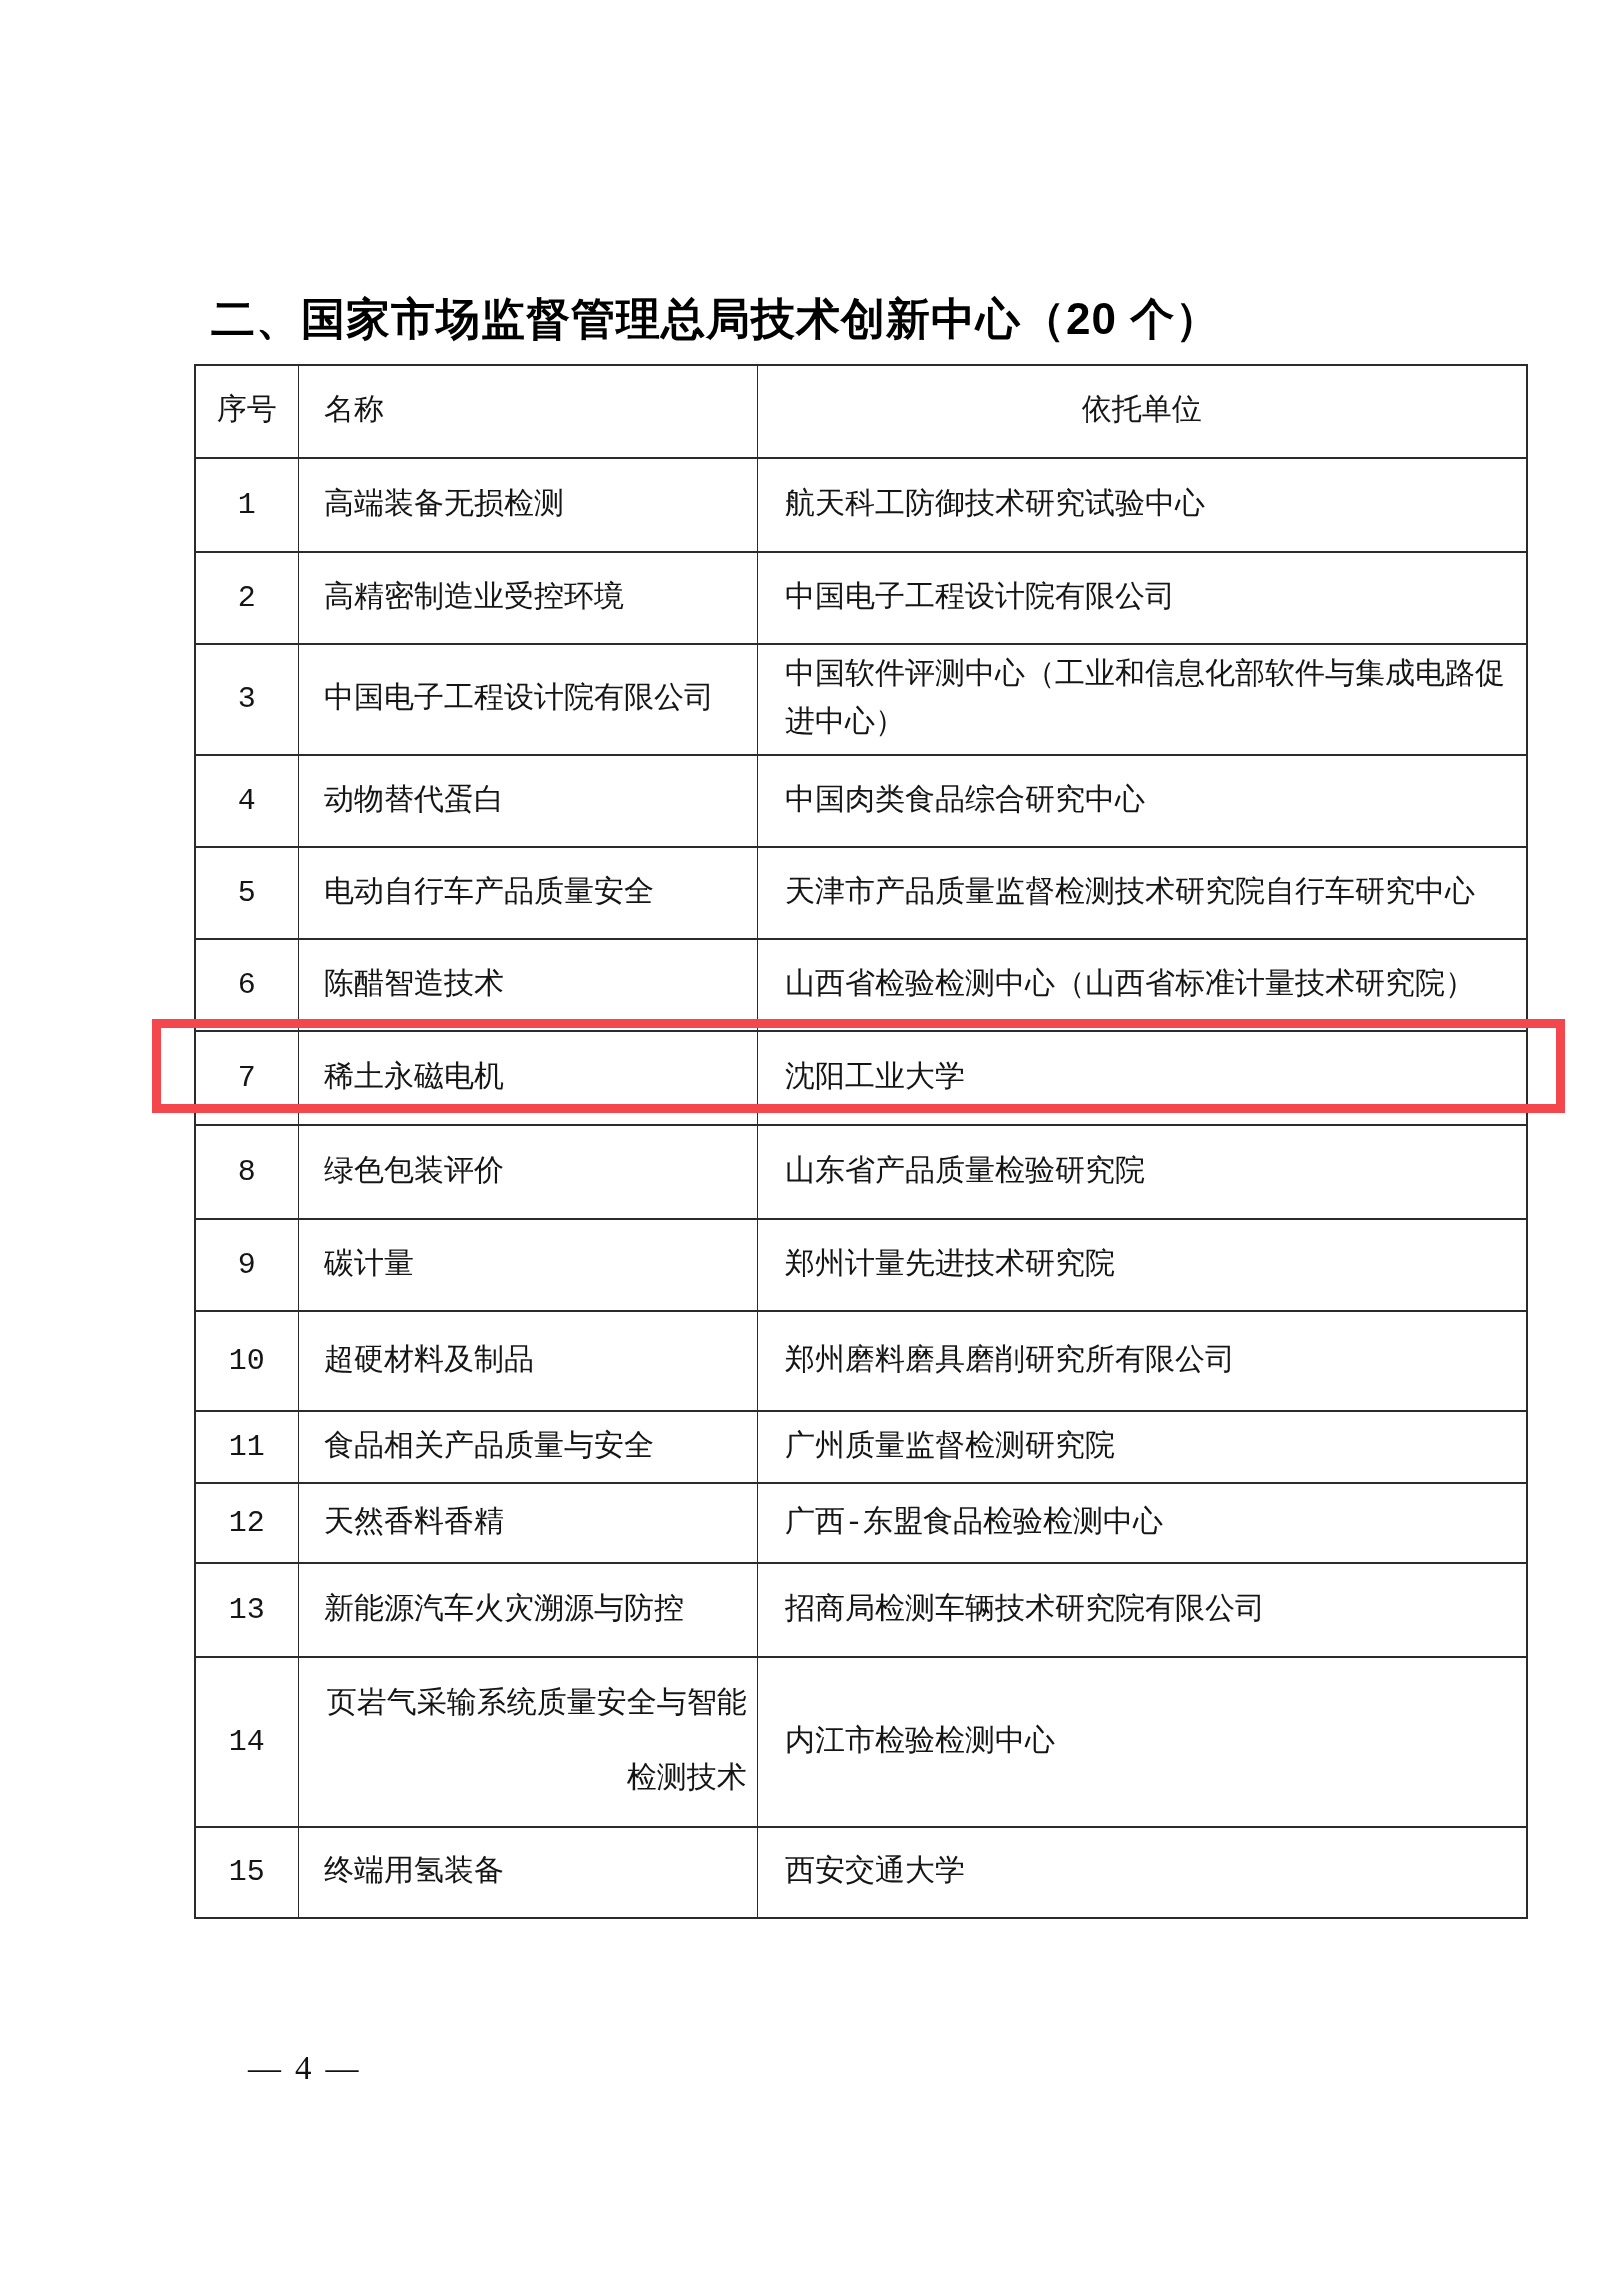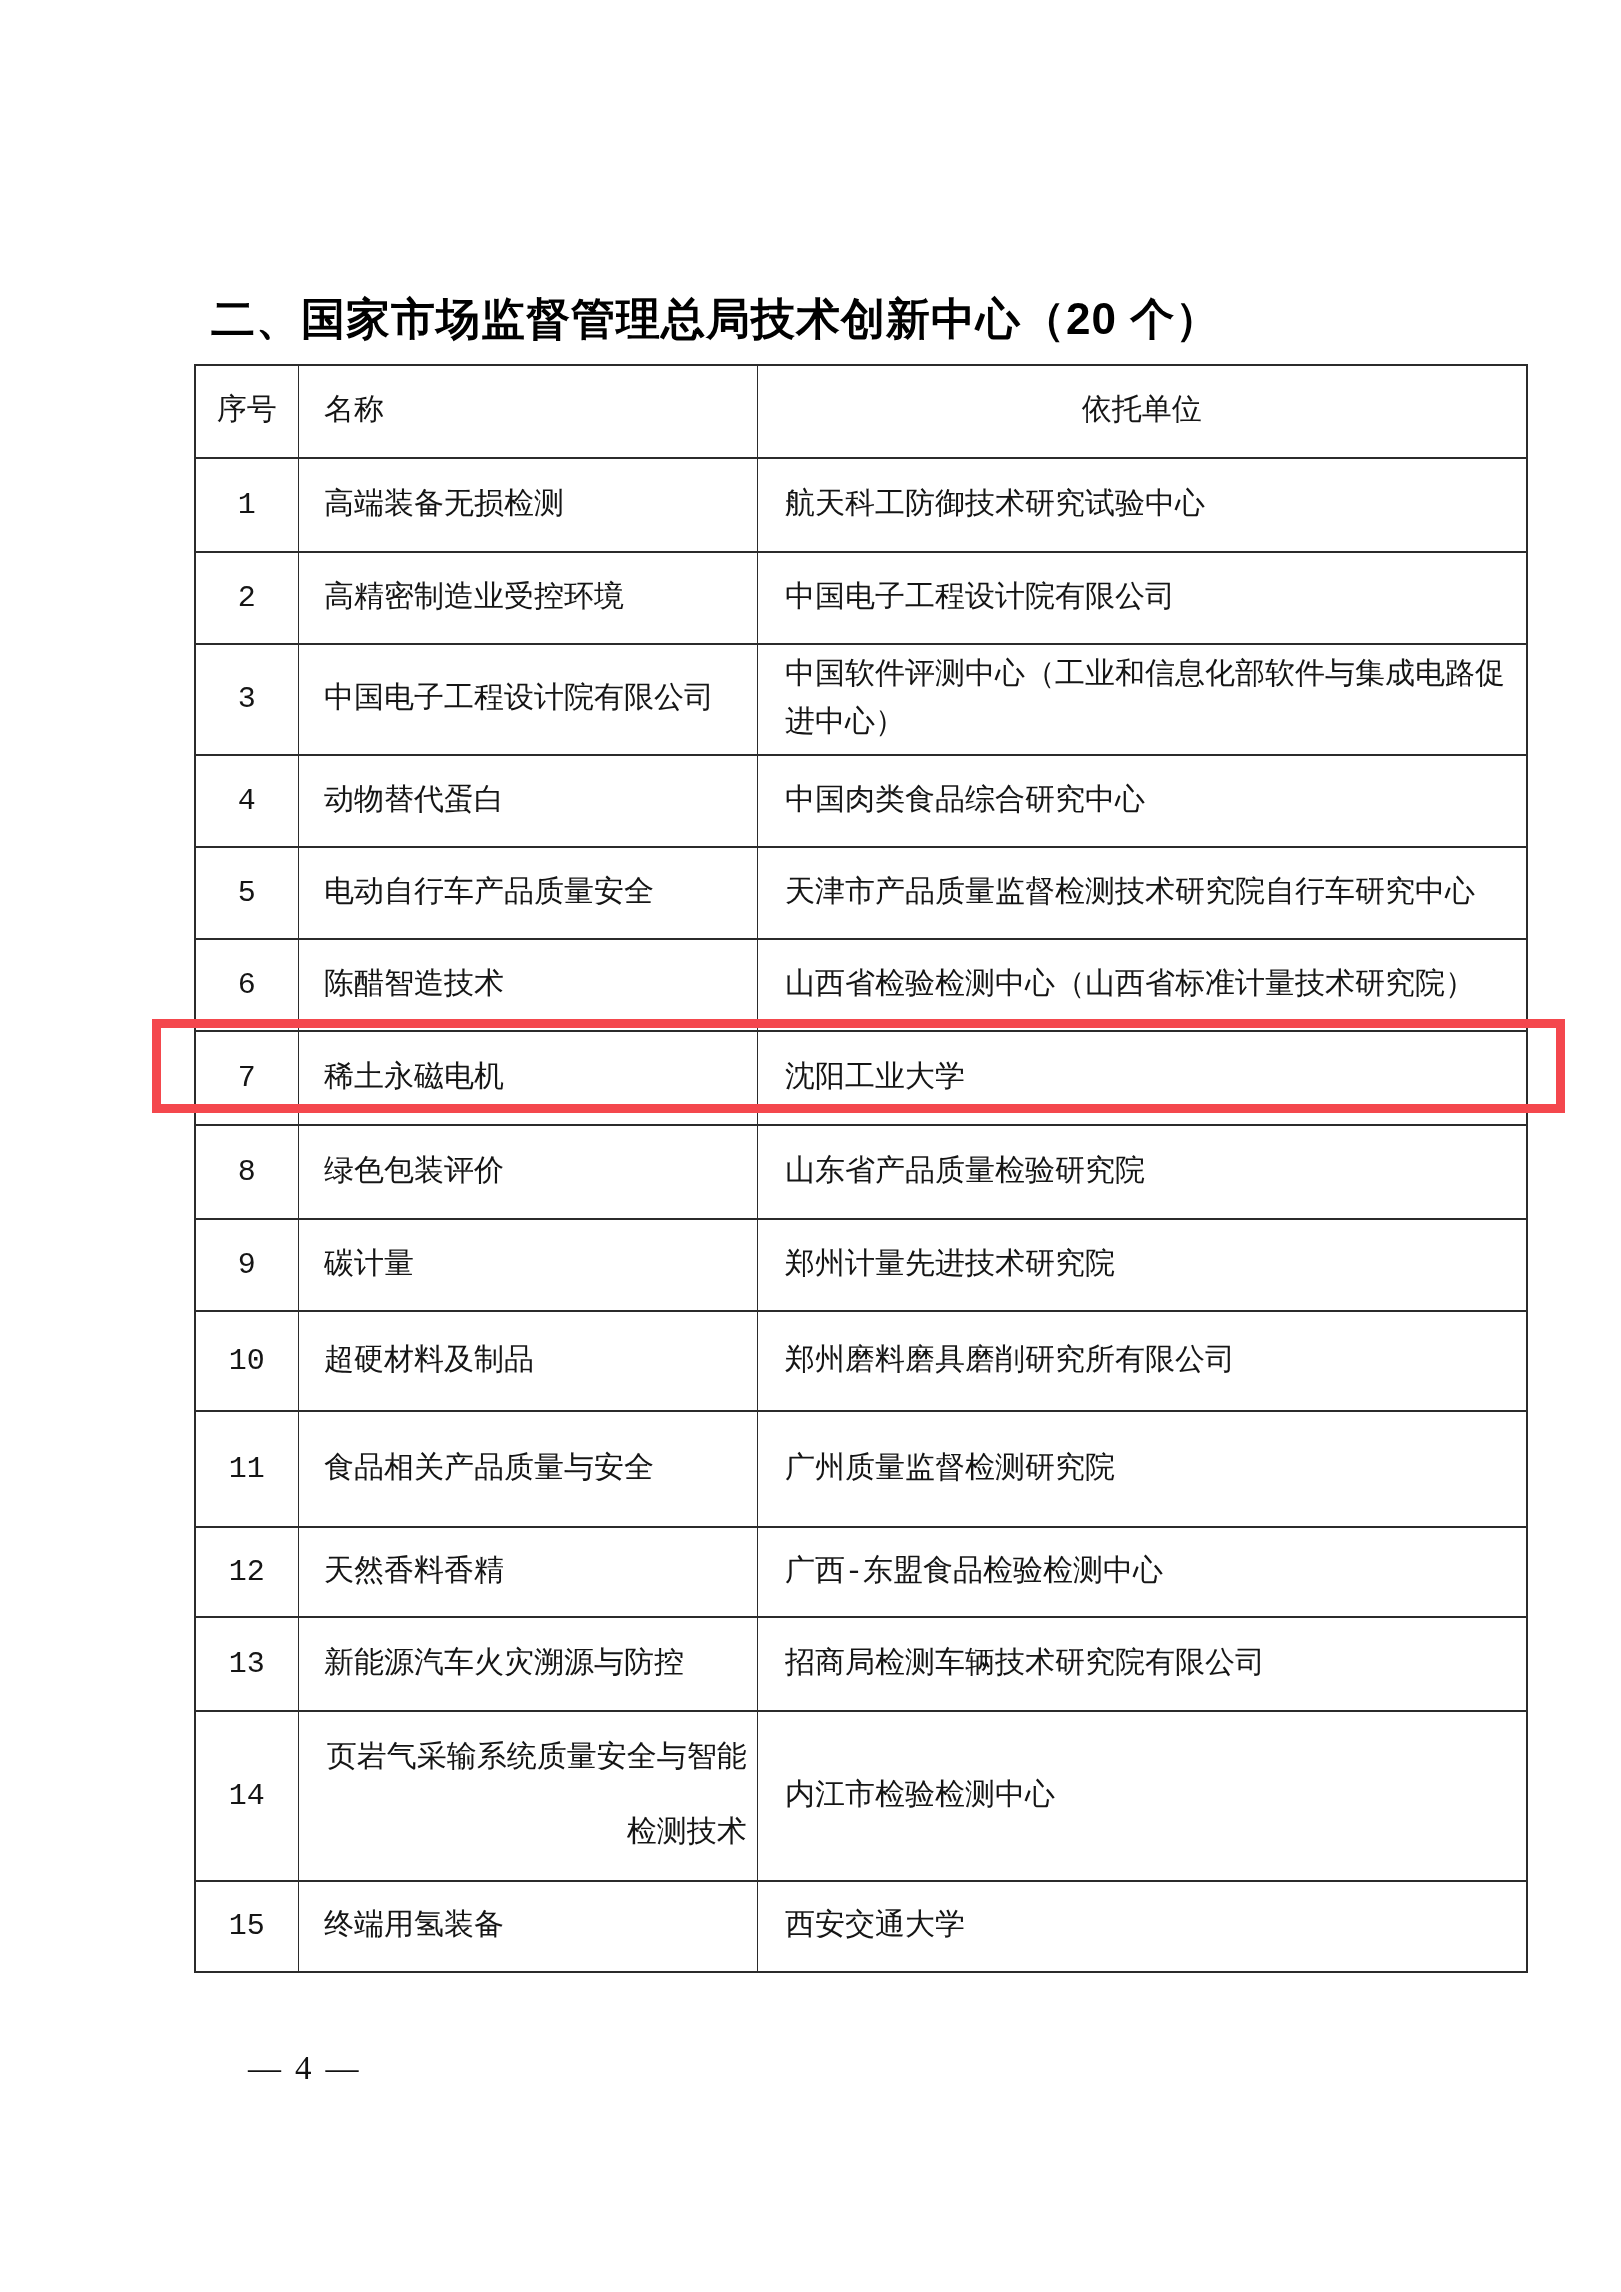--- a/index.html
+++ b/index.html
@@ -136,26 +136,26 @@
       <tr style="height: 92px;">
         <td class="cell-no">9</td>
         <td class="cell-name">碳计量</td>
         <td class="cell-org">郑州计量先进技术研究院</td>
       </tr>
       <tr style="height: 100px;">
         <td class="cell-no">10</td>
         <td class="cell-name">超硬材料及制品</td>
         <td class="cell-org">郑州磨料磨具磨削研究所有限公司</td>
       </tr>
-      <tr style="height: 116px;">
+      <tr style="height: 72px;">
         <td class="cell-no">11</td>
         <td class="cell-name">食品相关产品质量与安全</td>
         <td class="cell-org">广州质量监督检测研究院</td>
       </tr>
-      <tr style="height: 90px;">
+      <tr style="height: 80px;">
         <td class="cell-no">12</td>
         <td class="cell-name">天然香料香精</td>
         <td class="cell-org">广西-东盟食品检验检测中心</td>
       </tr>
       <tr style="height: 94px;">
         <td class="cell-no">13</td>
         <td class="cell-name">新能源汽车火灾溯源与防控</td>
         <td class="cell-org">招商局检测车辆技术研究院有限公司</td>
       </tr>
       <tr style="height: 170px;">

